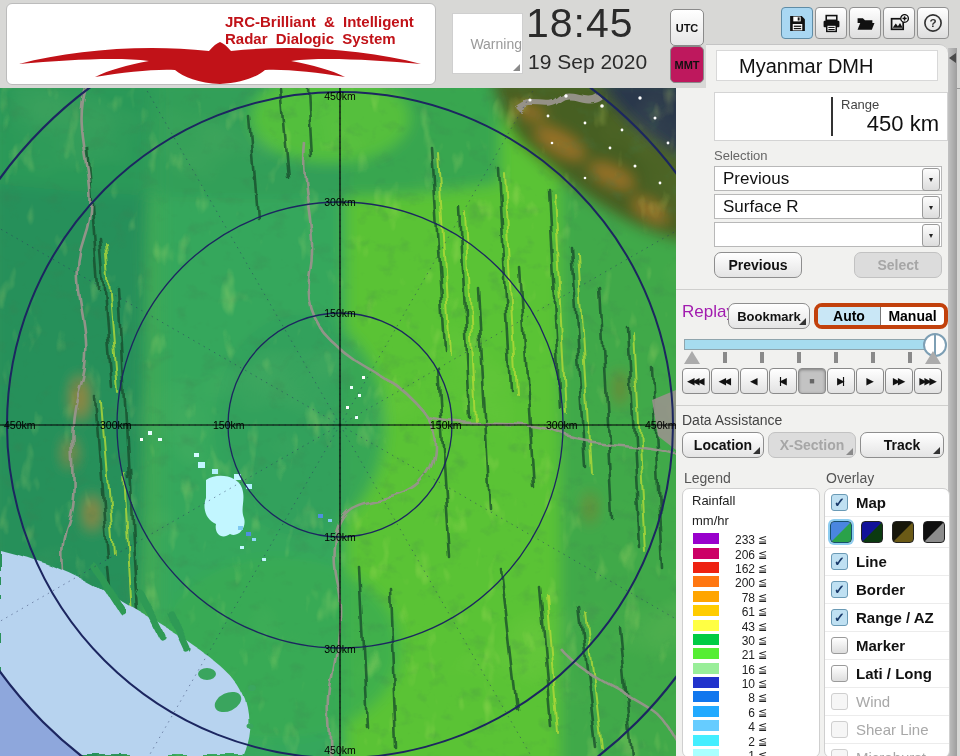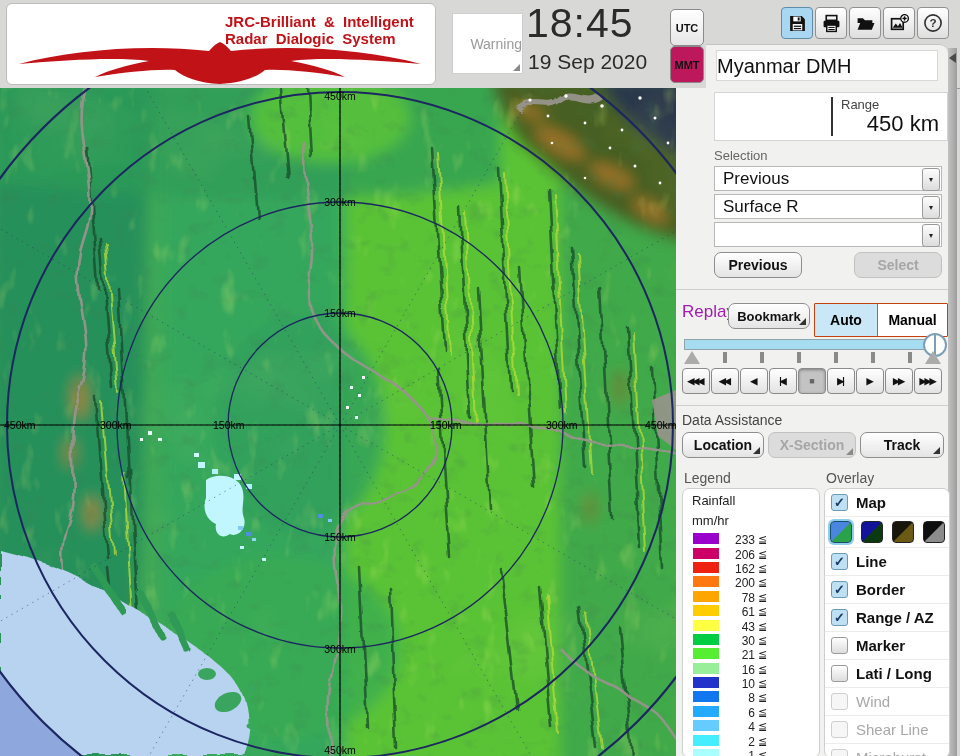--- a/index.html
+++ b/index.html
@@ -35,41 +35,41 @@
   #zoom-track{position:absolute;left:9px;top:31px;width:10px;height:128px;background:#ececec;border:1px solid #9a9a9a;border-radius:2px}
   #zoom-thumb{position:absolute;left:3px;top:140px;width:22px;height:11px;background:linear-gradient(#fcfcfc,#cfcfcf);border:1px solid #8a8a8a;border-radius:2px}
   #zoom-thumb2{position:absolute;left:3px;top:153px;width:22px;height:5px;background:#e3e3e3;border:1px solid #9a9a9a;border-radius:2px}
 
   
   #panel{position:absolute;left:676px;top:88px;width:272px;height:668px;background:#f1f1ef}
   #panel-top{position:absolute;left:706px;top:44px;width:242px;height:44px;background:#f1f1ef;border-top:1px solid #c4c4c4;border-top-right-radius:9px}
   #gutter{position:absolute;left:948px;top:48px;width:9px;height:708px;background:linear-gradient(90deg,#c2c2c2,#9e9e9e)}
   #collapse-tri{position:absolute;left:949px;top:53px;width:0;height:0;border-top:5px solid transparent;border-bottom:5px solid transparent;border-right:7px solid #4a4a4a}
 
-  #station-name{position:absolute;left:716px;top:50px;width:222px;height:31px;background:#fff;border:1px solid #d8d8d8;font-size:20px;color:#111;line-height:31px;padding-left:0;box-sizing:border-box}
+  #station-name{position:absolute;left:716px;top:50px;width:222px;height:31px;background:#fff;border:1px solid #d8d8d8;font-size:20px;color:#111;line-height:31px;padding-left:22px;box-sizing:border-box}
   #range-box{position:absolute;left:714px;top:92px;width:232px;height:47px;background:#fff;border:1px solid #d4d4d4}
   #range-div{position:absolute;left:116px;top:4px;width:2px;height:39px;background:#333}
   #range-label{position:absolute;left:126px;top:4px;font-size:13px;color:#444}
   #range-value{position:absolute;right:8px;bottom:3px;font-size:22px;color:#111}
 
   #selection-label{position:absolute;left:714px;top:148px;font-size:13px;color:#666}
   .dd{position:absolute;left:714px;width:228px;height:25px;background:#fff;border:1px solid #b8b8b8;box-sizing:border-box}
   .dd .txt{position:absolute;left:8px;top:0;font-size:17px;color:#111;line-height:23px}
   .dd .btn{position:absolute;right:1px;top:1px;width:16px;height:21px;border:1px solid #9a9a9a;border-radius:3px;background:linear-gradient(#fdfdfd,#dcdcdc);font-size:8px;color:#222;display:flex;align-items:center;justify-content:center}
   #dd1{top:166px}#dd2{top:194px}#dd3{top:222px}
 
   .pbtn{position:absolute;height:26px;border:1px solid #8e8e8e;border-radius:7px;background:linear-gradient(#ffffff,#e4e4e4);font-size:14px;font-weight:700;color:#111;display:flex;align-items:center;justify-content:center;box-sizing:border-box}
   .pbtn.disabled{background:#dcdcdc;border-color:#c2c2c2;color:#a6a6a6}
   #btn-previous{left:714px;top:252px;width:88px}
   #btn-select{left:854px;top:252px;width:88px}
   .hr{position:absolute;left:676px;width:272px;height:0;border-top:1px solid #cfcfcd}
 
   #replay-label{position:absolute;left:682px;top:302px;font-size:17px;color:#a21caf}
   #btn-bookmark{left:728px;top:303px;width:82px}
-  #mode-pair{position:absolute;left:814px;top:303px;width:134px;height:34px;border:1px solid #c2410c;border-radius:1px;overflow:hidden;display:flex;background:#fff;box-sizing:border-box}
+  #mode-pair{position:absolute;left:814px;top:303px;width:134px;height:26px;border:4px solid #c2410c;border-radius:8px;overflow:hidden;display:flex;background:#fff;box-sizing:border-box}
   #mode-auto{width:62px;background:#c9e7f6;border-right:1px solid #777;display:flex;align-items:center;justify-content:center;font-size:14px;font-weight:700}
   #mode-manual{flex:1;display:flex;align-items:center;justify-content:center;font-size:14px;font-weight:700}
 
   #slider-track{position:absolute;left:684px;top:339px;width:256px;height:9px;background:#a6dcef;border:1px solid #8fa5ad}
   #slider-thumb{position:absolute;left:923px;top:333px;width:20px;height:20px;border:2px solid #7d9fb4;border-radius:50%;background:#fff}
   #slider-thumb:after{content:"";position:absolute;left:9px;top:0;width:2px;height:20px;background:#7d9fb4}
   .slider-tri{position:absolute;top:351px;width:0;height:0;border-left:8px solid transparent;border-right:8px solid transparent;border-bottom:13px solid #ababab}
   .tick{position:absolute;top:352px;width:4px;height:11px;background:#8a8a8a}
 
   #playback{position:absolute;left:682px;top:368px;display:flex;gap:1px}

